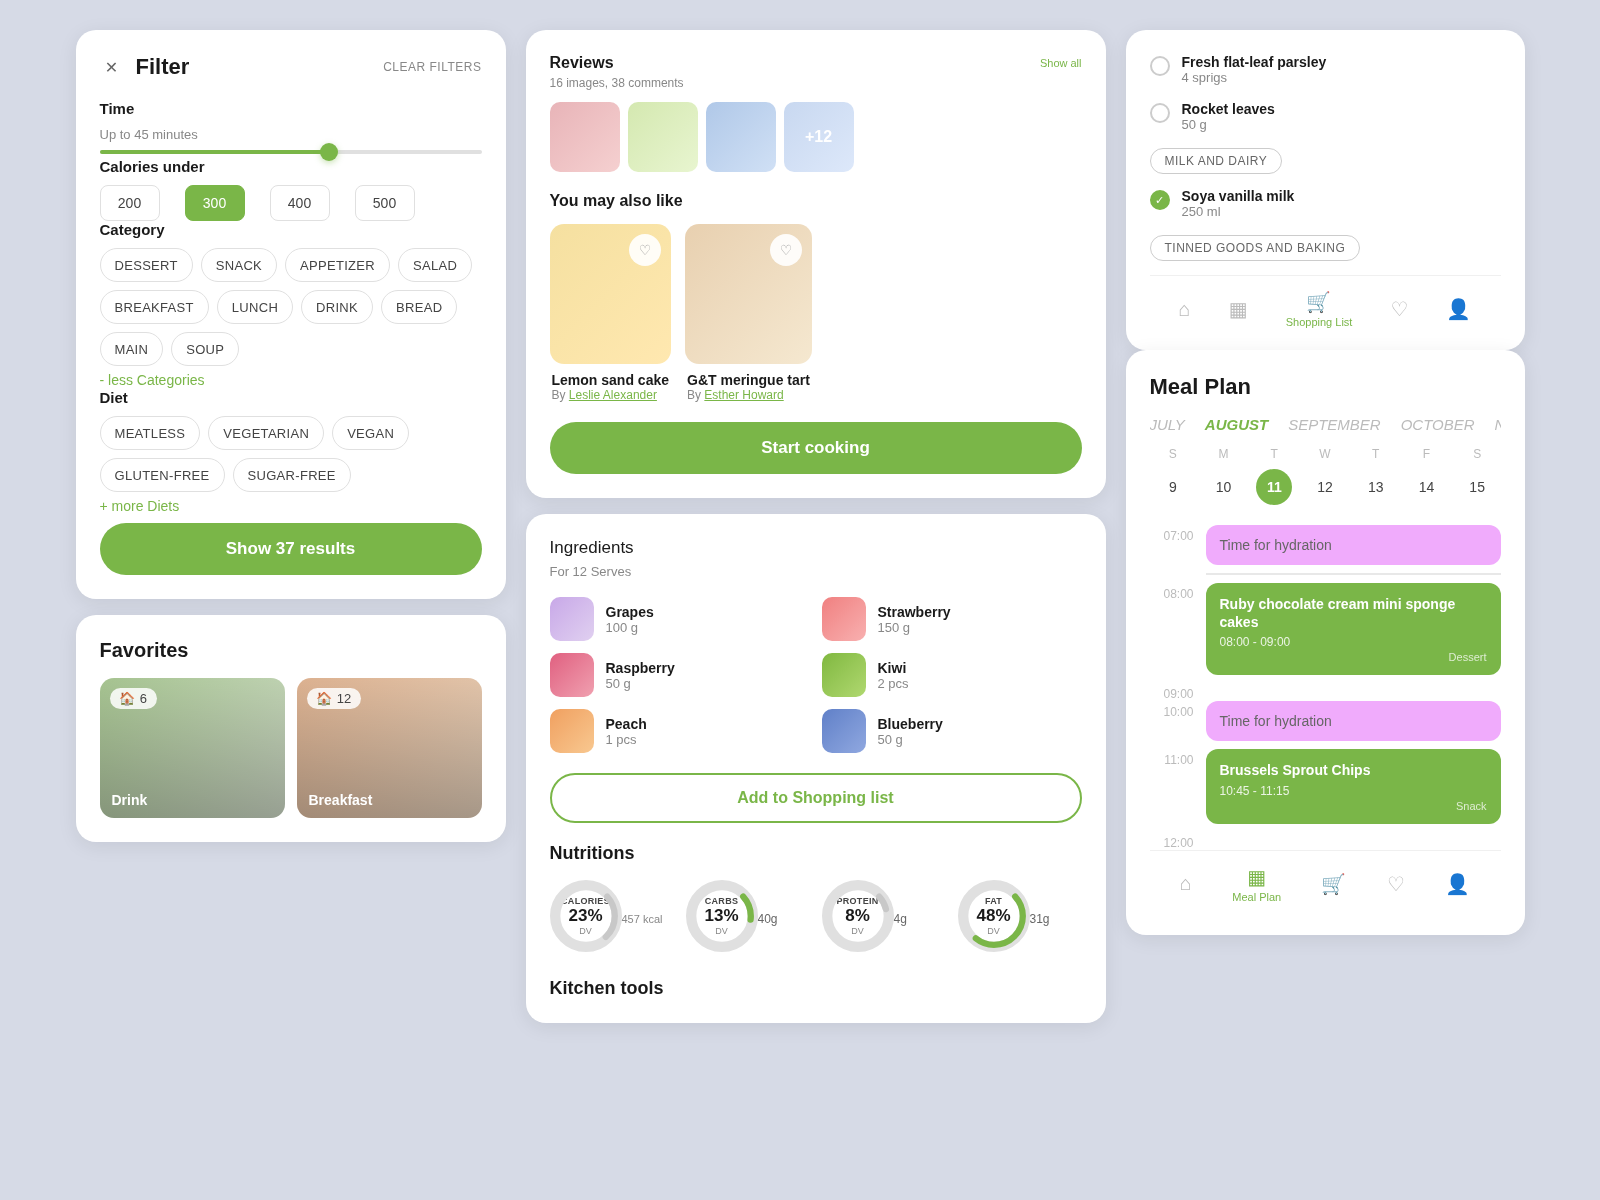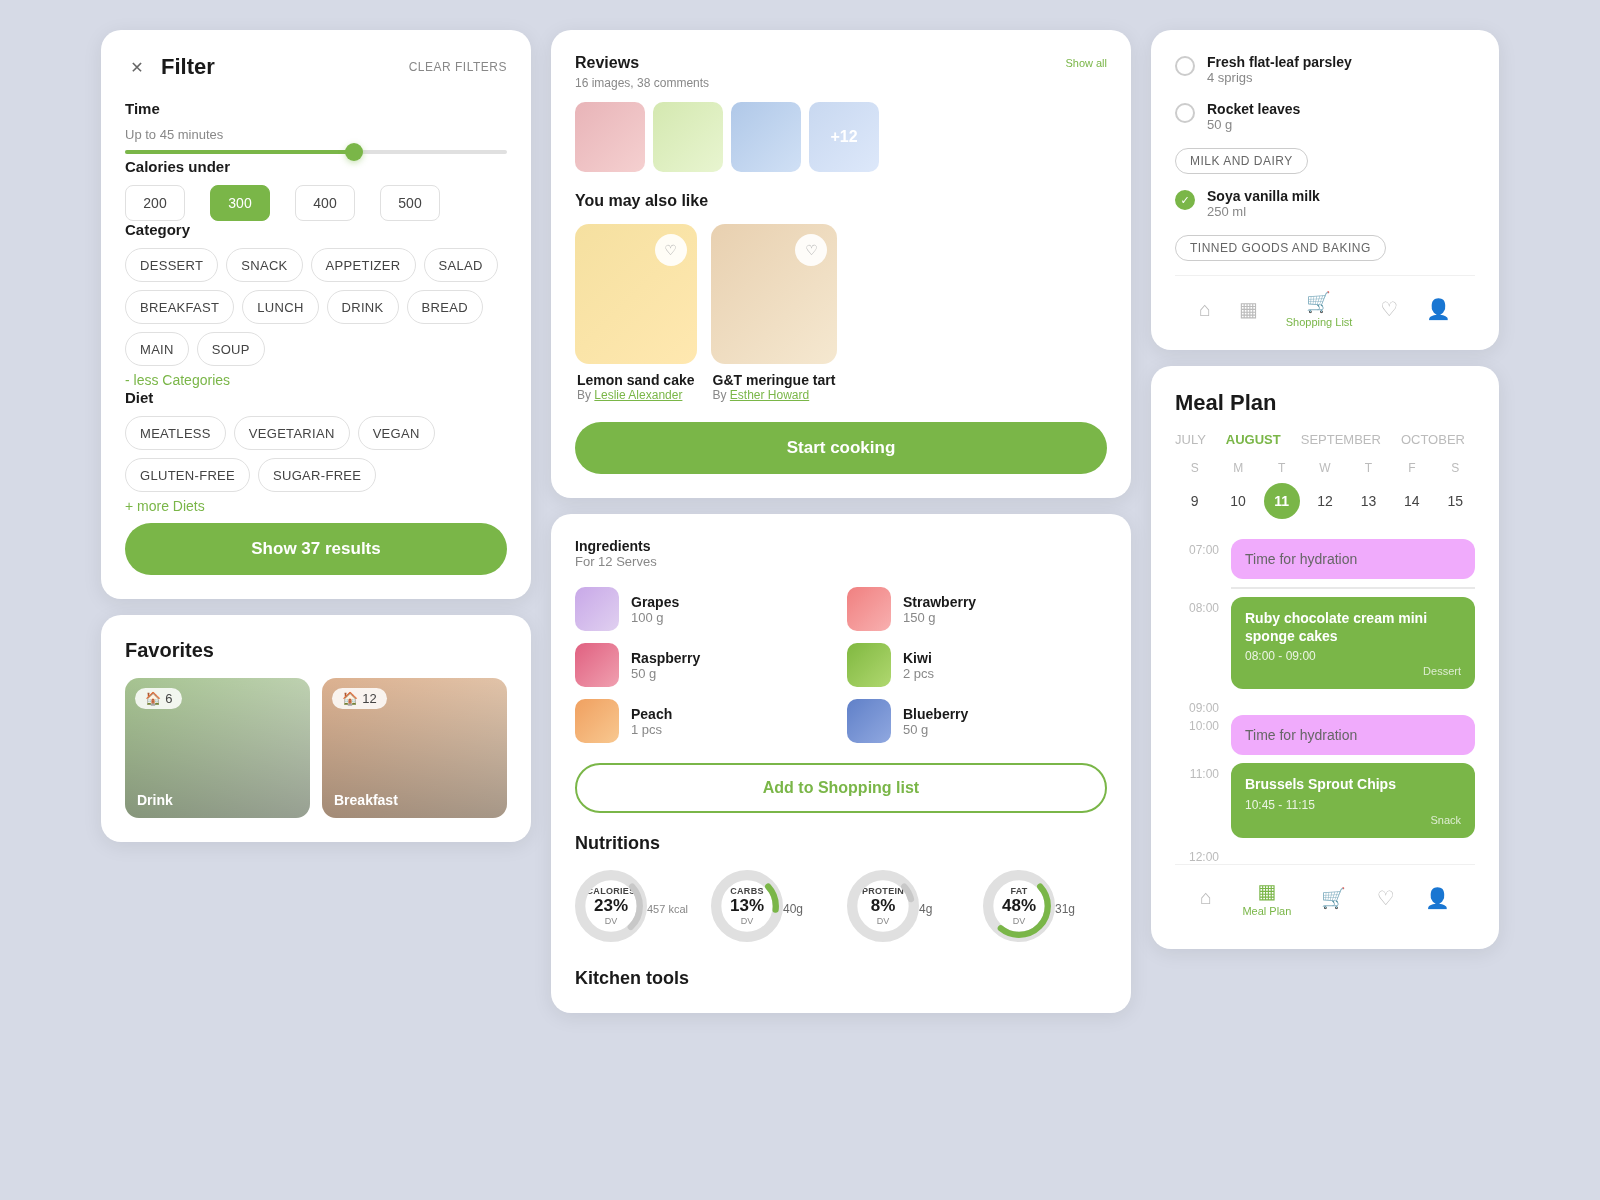--- a/index.html
+++ b/index.html
@@ -333,24 +333,24 @@
       font-size: 17px;
       font-weight: 600;
       cursor: pointer;
     }
 
     
     .ingredients-panel {
       padding: 24px;
     }
     .ing-title {
-      font-size: 14px;
-      font-weight: 700;
-      color: #1a1a1a;
-      margin-bottom: 0;
+      font-size: 17px;
+      font-weight: 400;
+      color: #1a1a1a;
+      margin-bottom: 6px;
     }
     .ing-serves {
       font-size: 13px;
       color: #888;
       margin-bottom: 18px;
     }
     .ing-grid {
       display: grid;
       grid-template-columns: 1fr 1fr;
       gap: 12px;
@@ -454,24 +454,23 @@
 
     .kitchen-tools-title {
       font-size: 18px;
       font-weight: 700;
       color: #1a1a1a;
       margin-top: 20px;
     }
 
     
     .right-col {
-      width: 348px;
+      width: 399px;
       display: flex;
       flex-direction: column;
-      gap: 16px;
     }
 
     
     .shopping-panel {
       padding: 24px;
       max-height: 320px;
       overflow: hidden;
     }
     .shop-item {
       display: flex;
@@ -553,23 +552,24 @@
       color: #1a1a1a;
       margin-bottom: 16px;
     }
     .mp-months {
       display: flex;
       gap: 20px;
       overflow: hidden;
       margin-bottom: 14px;
     }
     .mp-month {
-      font-size: 13px;
+      font-size: 15px;
       color: #bbb;
       white-space: nowrap;
+      font-style: italic;
     }
     .mp-month.active { color: #7ab648; font-weight: 600; }
     .mp-weekdays {
       display: grid;
       grid-template-columns: repeat(7, 1fr);
       gap: 4px;
       margin-bottom: 8px;
     }
     .mp-wd {
       text-align: center;

